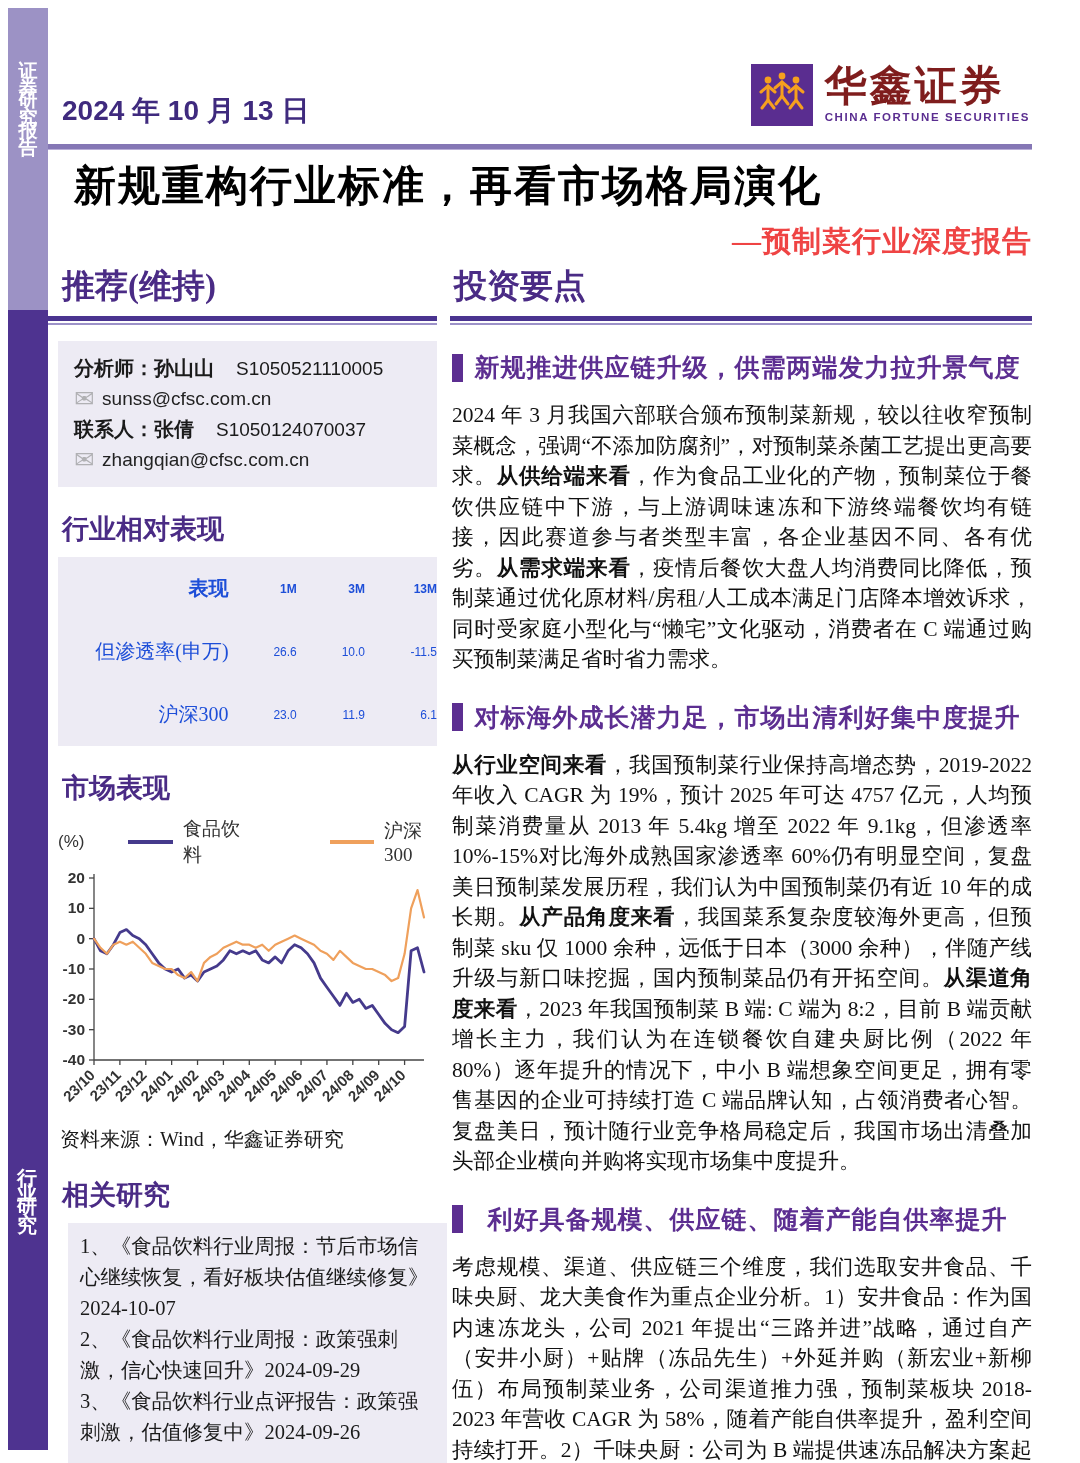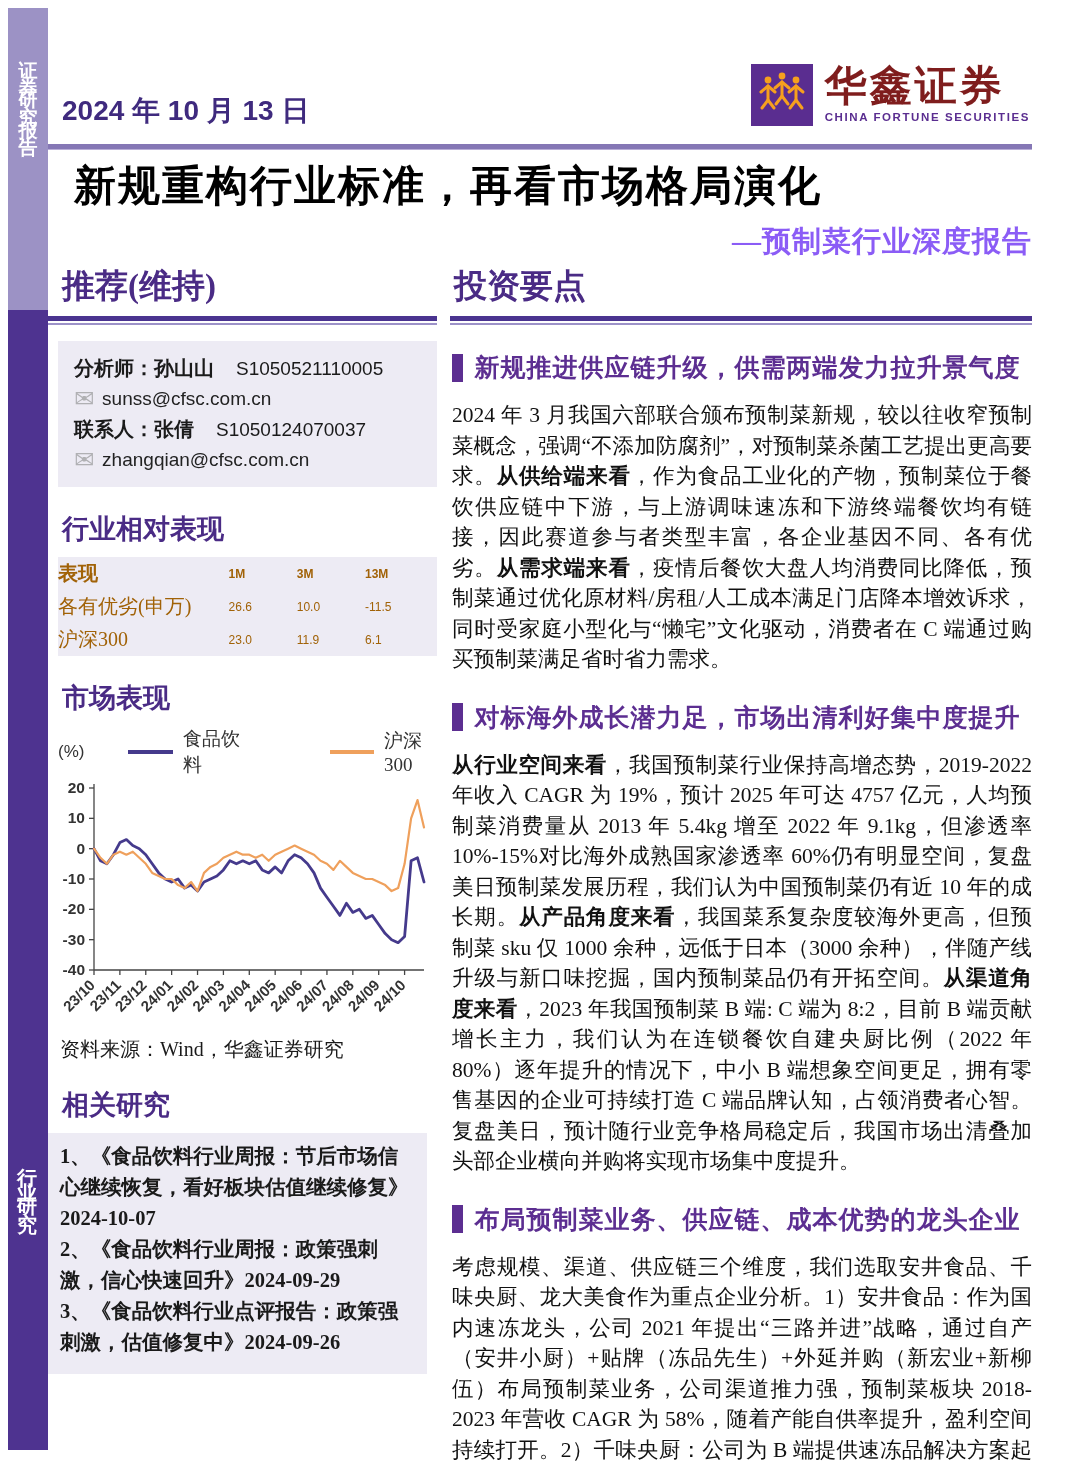--- a/index.html
+++ b/index.html
@@ -35,21 +35,21 @@
   .brand-cn { font-size:42px; font-weight:bold; color:#7f1d1d; line-height:44px; letter-spacing:3px; }
   .brand-en { font-size:11.5px; font-weight:bold; color:#5a2d90; letter-spacing:1.6px;
               font-family:"Liberation Sans", sans-serif; margin-top:3px; }
 
   .top-rule { position:absolute; left:0; top:144px; width:984px; height:5px;
               background:#8577b5; border-bottom:1px solid #b9aed8; }
 
   .main-title { position:absolute; left:26px; top:158px; width:950px;
     font-size:42px; font-weight:bold; color:#000; letter-spacing:2px; }
   .subtitle { position:absolute; right:0; top:222px;
-    font-size:29px; font-weight:bold; color:#8b5cf6; letter-spacing:1px; }
+    font-size:29px; font-weight:bold; color:#ef4444; letter-spacing:1px; }
 
   
   .left-col  { position:absolute; left:0; top:264px; width:389px; }
   .right-col { position:absolute; left:402px; top:264px; width:582px; }
 
   .col-heading { font-size:33px; font-weight:bold; color:#4a2b85; margin:0 0 8px 14px; height:44px; }
   .double-rule { width:100%; }
   .double-rule .r1 { height:5px; background:#4a3490; }
   .double-rule .r2 { height:2px; background:#9c92c8; margin-top:2px; }
 
@@ -61,36 +61,36 @@
   .a-code { font-family:"Liberation Sans", sans-serif; font-size:19px; }
   .m-row { display:flex; align-items:center; line-height:30px; }
   .mail-icon { color:#b0b0b3; font-size:24px; font-family:"DejaVu Sans", sans-serif; margin-right:8px; line-height:24px; }
   .a-mail { font-family:"Liberation Sans", sans-serif; font-size:19px; color:#222; }
 
   .sec-head { font-size:27px; font-weight:bold; color:#4a2b85; margin:24px 0 10px 14px; }
 
   
   .perf-table { margin-left:10px; width:379px; background:#edebf4; border-collapse:collapse;
     font-size:20px; }
-  .perf-table td { text-align:left; padding:3px 0; color:#a16207; }
+  .perf-table td { text-align:right; padding:18px 0; color:#1d4ed8; }
   .perf-table .num { font-family:"Liberation Sans", sans-serif; font-size:12px; }
   .perf-table tr:first-child td { font-weight:bold; }
 
   
   .chart-block { margin-left:2px; margin-top:4px; }
   .legend { display:flex; align-items:center; font-size:19px; color:#333; margin:2px 0 0 8px; }
   .legend .unit { font-family:"Liberation Sans", sans-serif; font-size:17px; margin-right:44px; }
   .legend-item { display:flex; align-items:center;justify-content:flex-end; }
   .legend-item + .legend-item { margin-left:86px; }
   .legend-swatch { width:56px; height:4px; margin-right:10px; }
   .source-note { font-size:20px; color:#1a1a1a; margin:4px 0 0 10px; }
 
   
-  .related-box { margin:10px 0 0 0; width:355px; background:#edebf4; padding:8px 12px 16px;
-    font-size:20.5px; line-height:31px; color:#1a1a1a;font-weight:bold; }
+  .related-box { margin:10px 0 0 20px; width:355px; background:#edebf4; padding:8px 12px 16px;
+    font-size:20.5px; line-height:31px; color:#1a1a1a; }
 
   
   .sec-block { margin-top:26px; }
   .sec-title { display:flex; align-items:center; margin:0 0 16px 2px; }
   .sec-bar { width:11px; height:28px; background:#5c2e91; flex:none; }
   .sec-txt { flex:1; text-align:center; font-size:25px; font-weight:bold; color:#5c2e91; letter-spacing:1px; }
   .para { font-size:21.5px; line-height:30.5px; text-align:justify; color:#111; margin:0 0 0 2px; }
   .para .b { font-weight:bold; }
 </style>
 </head>
@@ -169,21 +169,21 @@
 
     <table class="perf-table">
       <tbody>
           <tr>
         <td style="width:45%">表现</td>
         <td style="width:18%" class="num">1M</td>
         <td style="width:18%" class="num">3M</td>
         <td style="width:19%" class="num">13M</td>
       </tr>
       <tr>
-        <td>各有优劣(申万)</td>
+        <td>但渗透率(申万)</td>
         <td class="num">26.6</td>
         <td class="num">10.0</td>
         <td class="num">-11.5</td>
       </tr>
       <tr>
         <td>沪深300</td>
         <td class="num">23.0</td>
         <td class="num">11.9</td>
         <td class="num">6.1</td>
       </tr>
@@ -280,18 +280,18 @@
       <div class="sec-title">
         <span class="sec-bar"></span>
         <span class="sec-txt">对标海外成长潜力足，市场出清利好集中度提升</span>
       </div>
       <p class="para"><span class="b">从行业空间来看</span><span>，我国预制菜行业保持高增态势，2019-2022年收入 CAGR 为 19%，预计 2025 年可达 4757 亿元，人均预制菜消费量从 2013 年 5.4kg 增至 2022 年 9.1kg，但渗透率 10%-15%对比海外成熟国家渗透率 60%仍有明显空间，复盘美日预制菜发展历程，我们认为中国预制菜仍有近 10 年的成长期。</span><span class="b">从产品角度来看</span><span>，我国菜系复杂度较海外更高，但预制菜 sku 仅 1000 余种，远低于日本（3000 余种），伴随产线升级与新口味挖掘，国内预制菜品仍有开拓空间。</span><span class="b">从渠道角度来看</span><span>，2023 年我国预制菜 B 端: C 端为 8:2，目前 B 端贡献增长主力，我们认为在连锁餐饮自建央厨比例（2022 年 80%）逐年提升的情况下，中小 B 端想象空间更足，拥有零售基因的企业可持续打造 C 端品牌认知，占领消费者心智。复盘美日，预计随行业竞争格局稳定后，我国市场出清叠加头部企业横向并购将实现市场集中度提升。</span></p>
     </div>
 
     <div class="sec-block">
       <div class="sec-title">
         <span class="sec-bar"></span>
-        <span class="sec-txt">布局预制菜业务、供应链、成本优势的龙头企业</span>
+        <span class="sec-txt">利好具备规模、供应链、随着产能自供率提升</span>
       </div>
       <p class="para"><span>考虑规模、渠道、供应链三个维度，我们选取安井食品、千味央厨、龙大美食作为重点企业分析。1）安井食品：作为国内速冻龙头，公司 2021 年提出“三路并进”战略，通过自产（安井小厨）+贴牌（冻品先生）+外延并购（新宏业+新柳伍）布局预制菜业务，公司渠道推力强，预制菜板块 2018-2023 年营收 CAGR 为 58%，随着产能自供率提升，盈利空间持续打开。2）千味央厨：公司为 B 端提供速冻品解决方案起家，客户资源与研发优势明显，由于绑定百胜、海底捞等核心大客户，叠加大单品蒸煎饺放量，2018-2023 年预制菜板</span></p>
     </div>
   </div>
 </div>
 
 </body></html>

